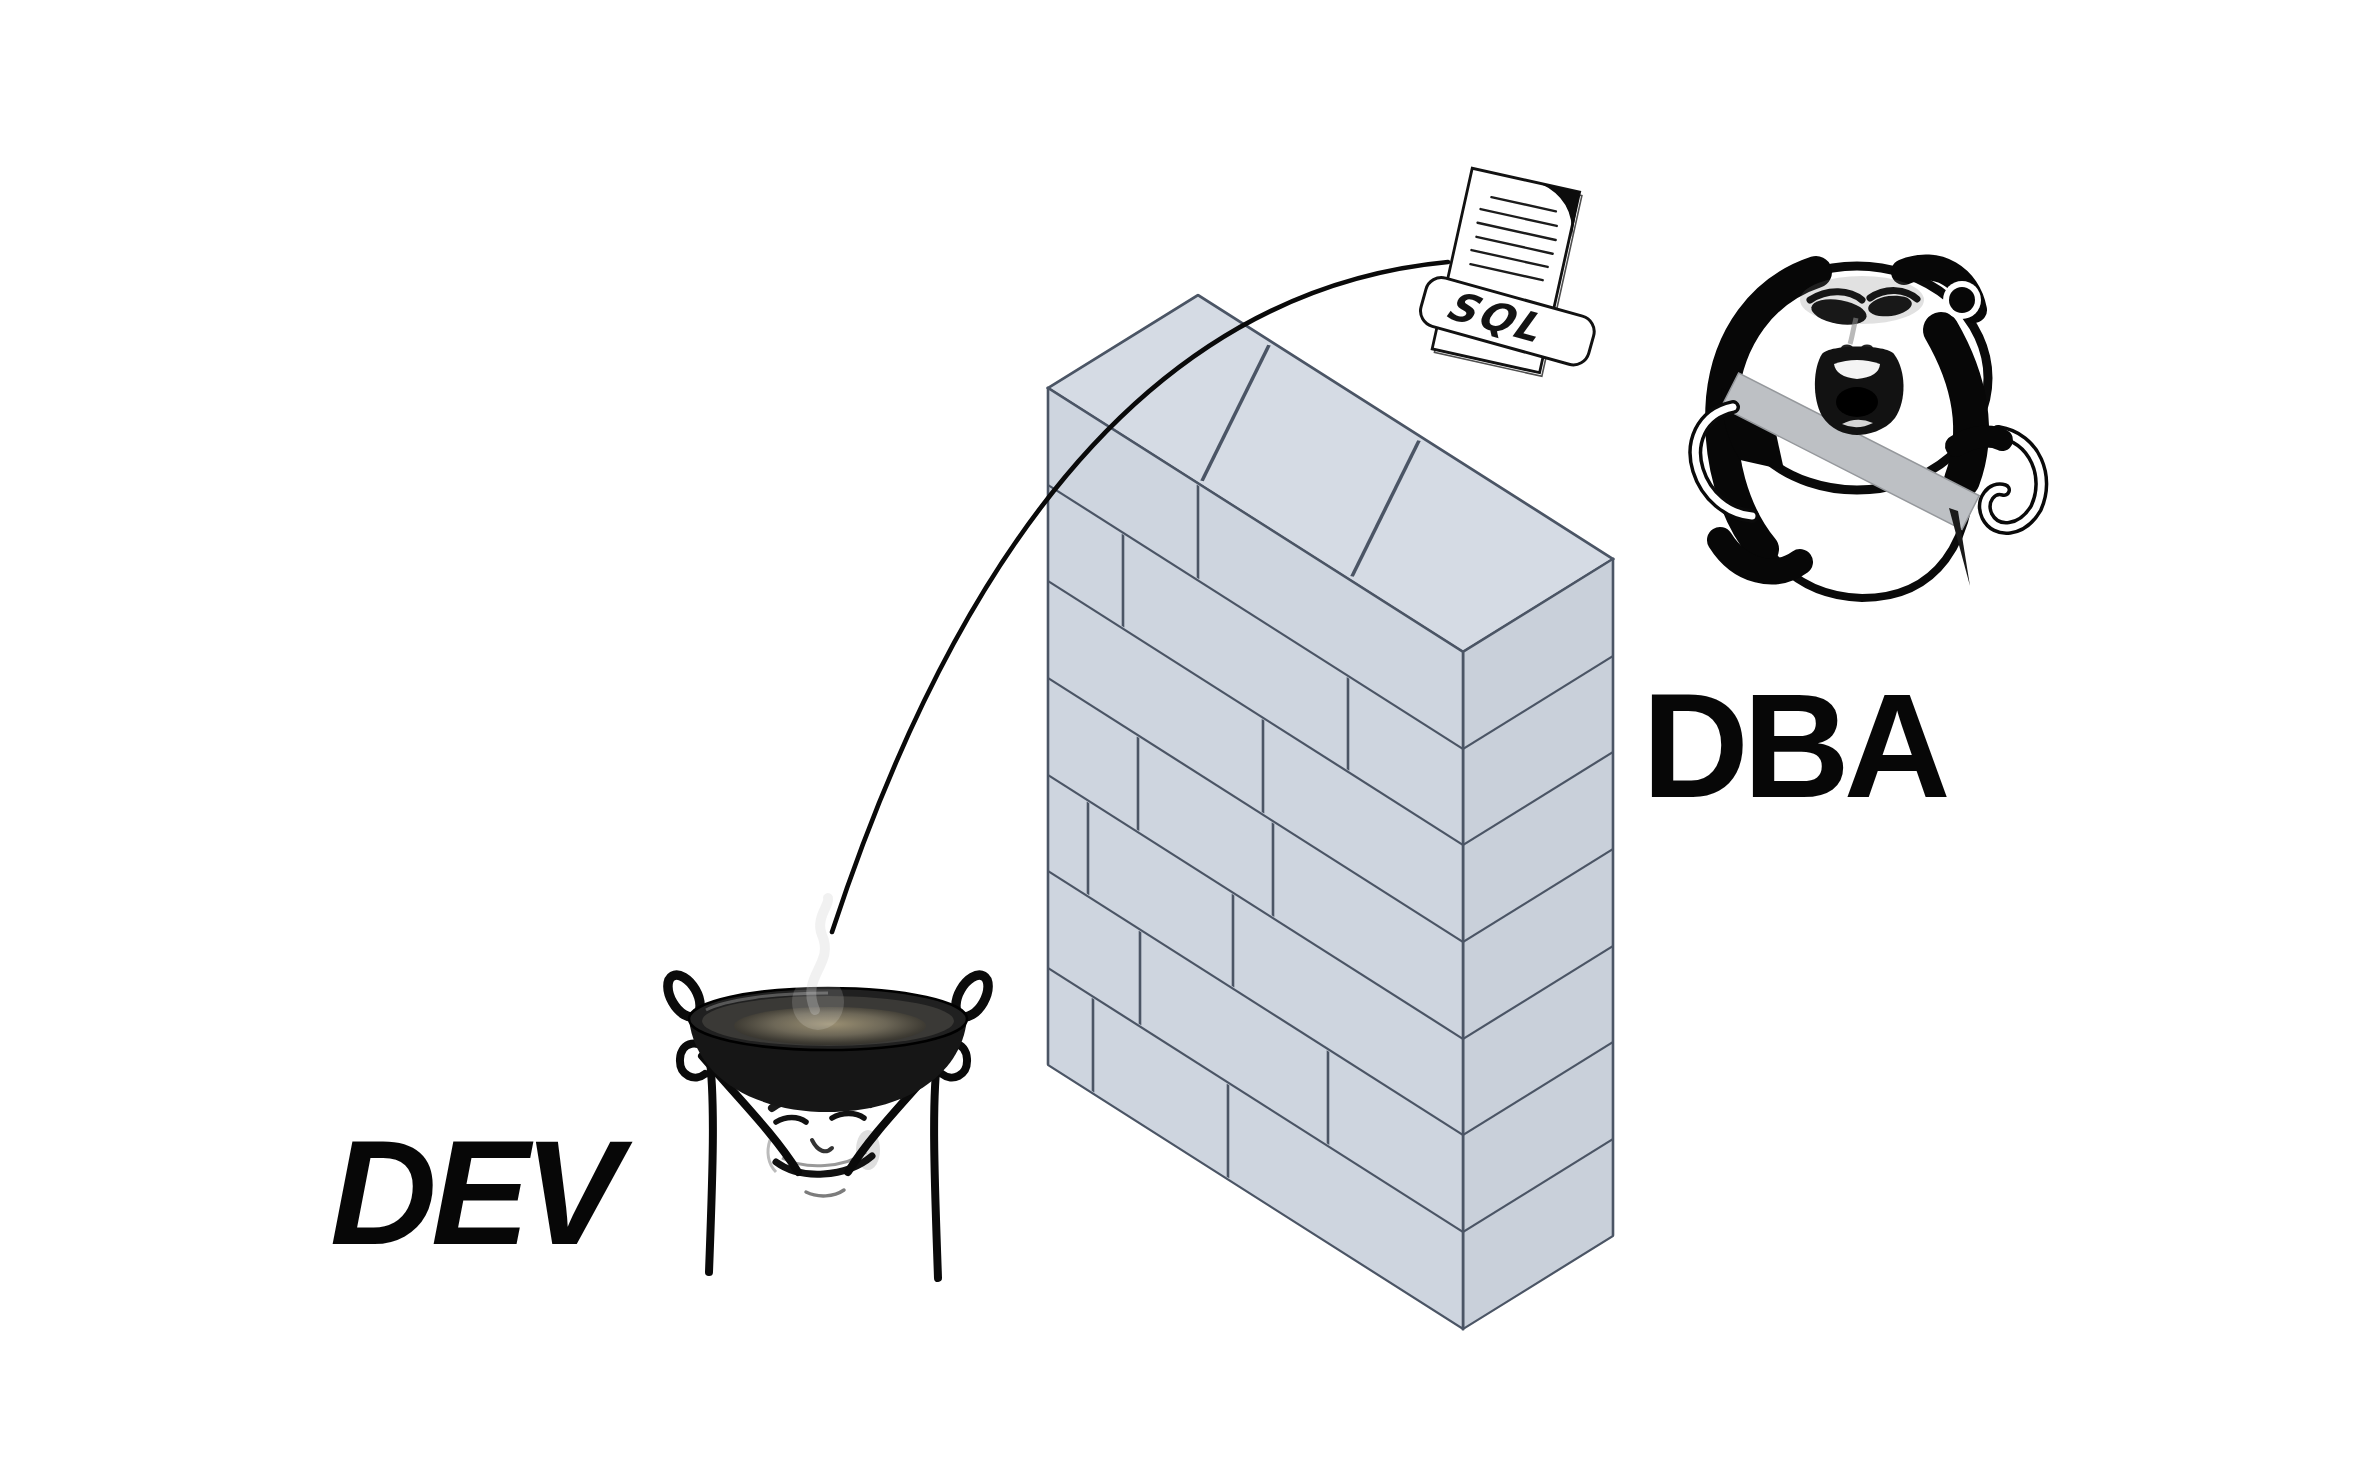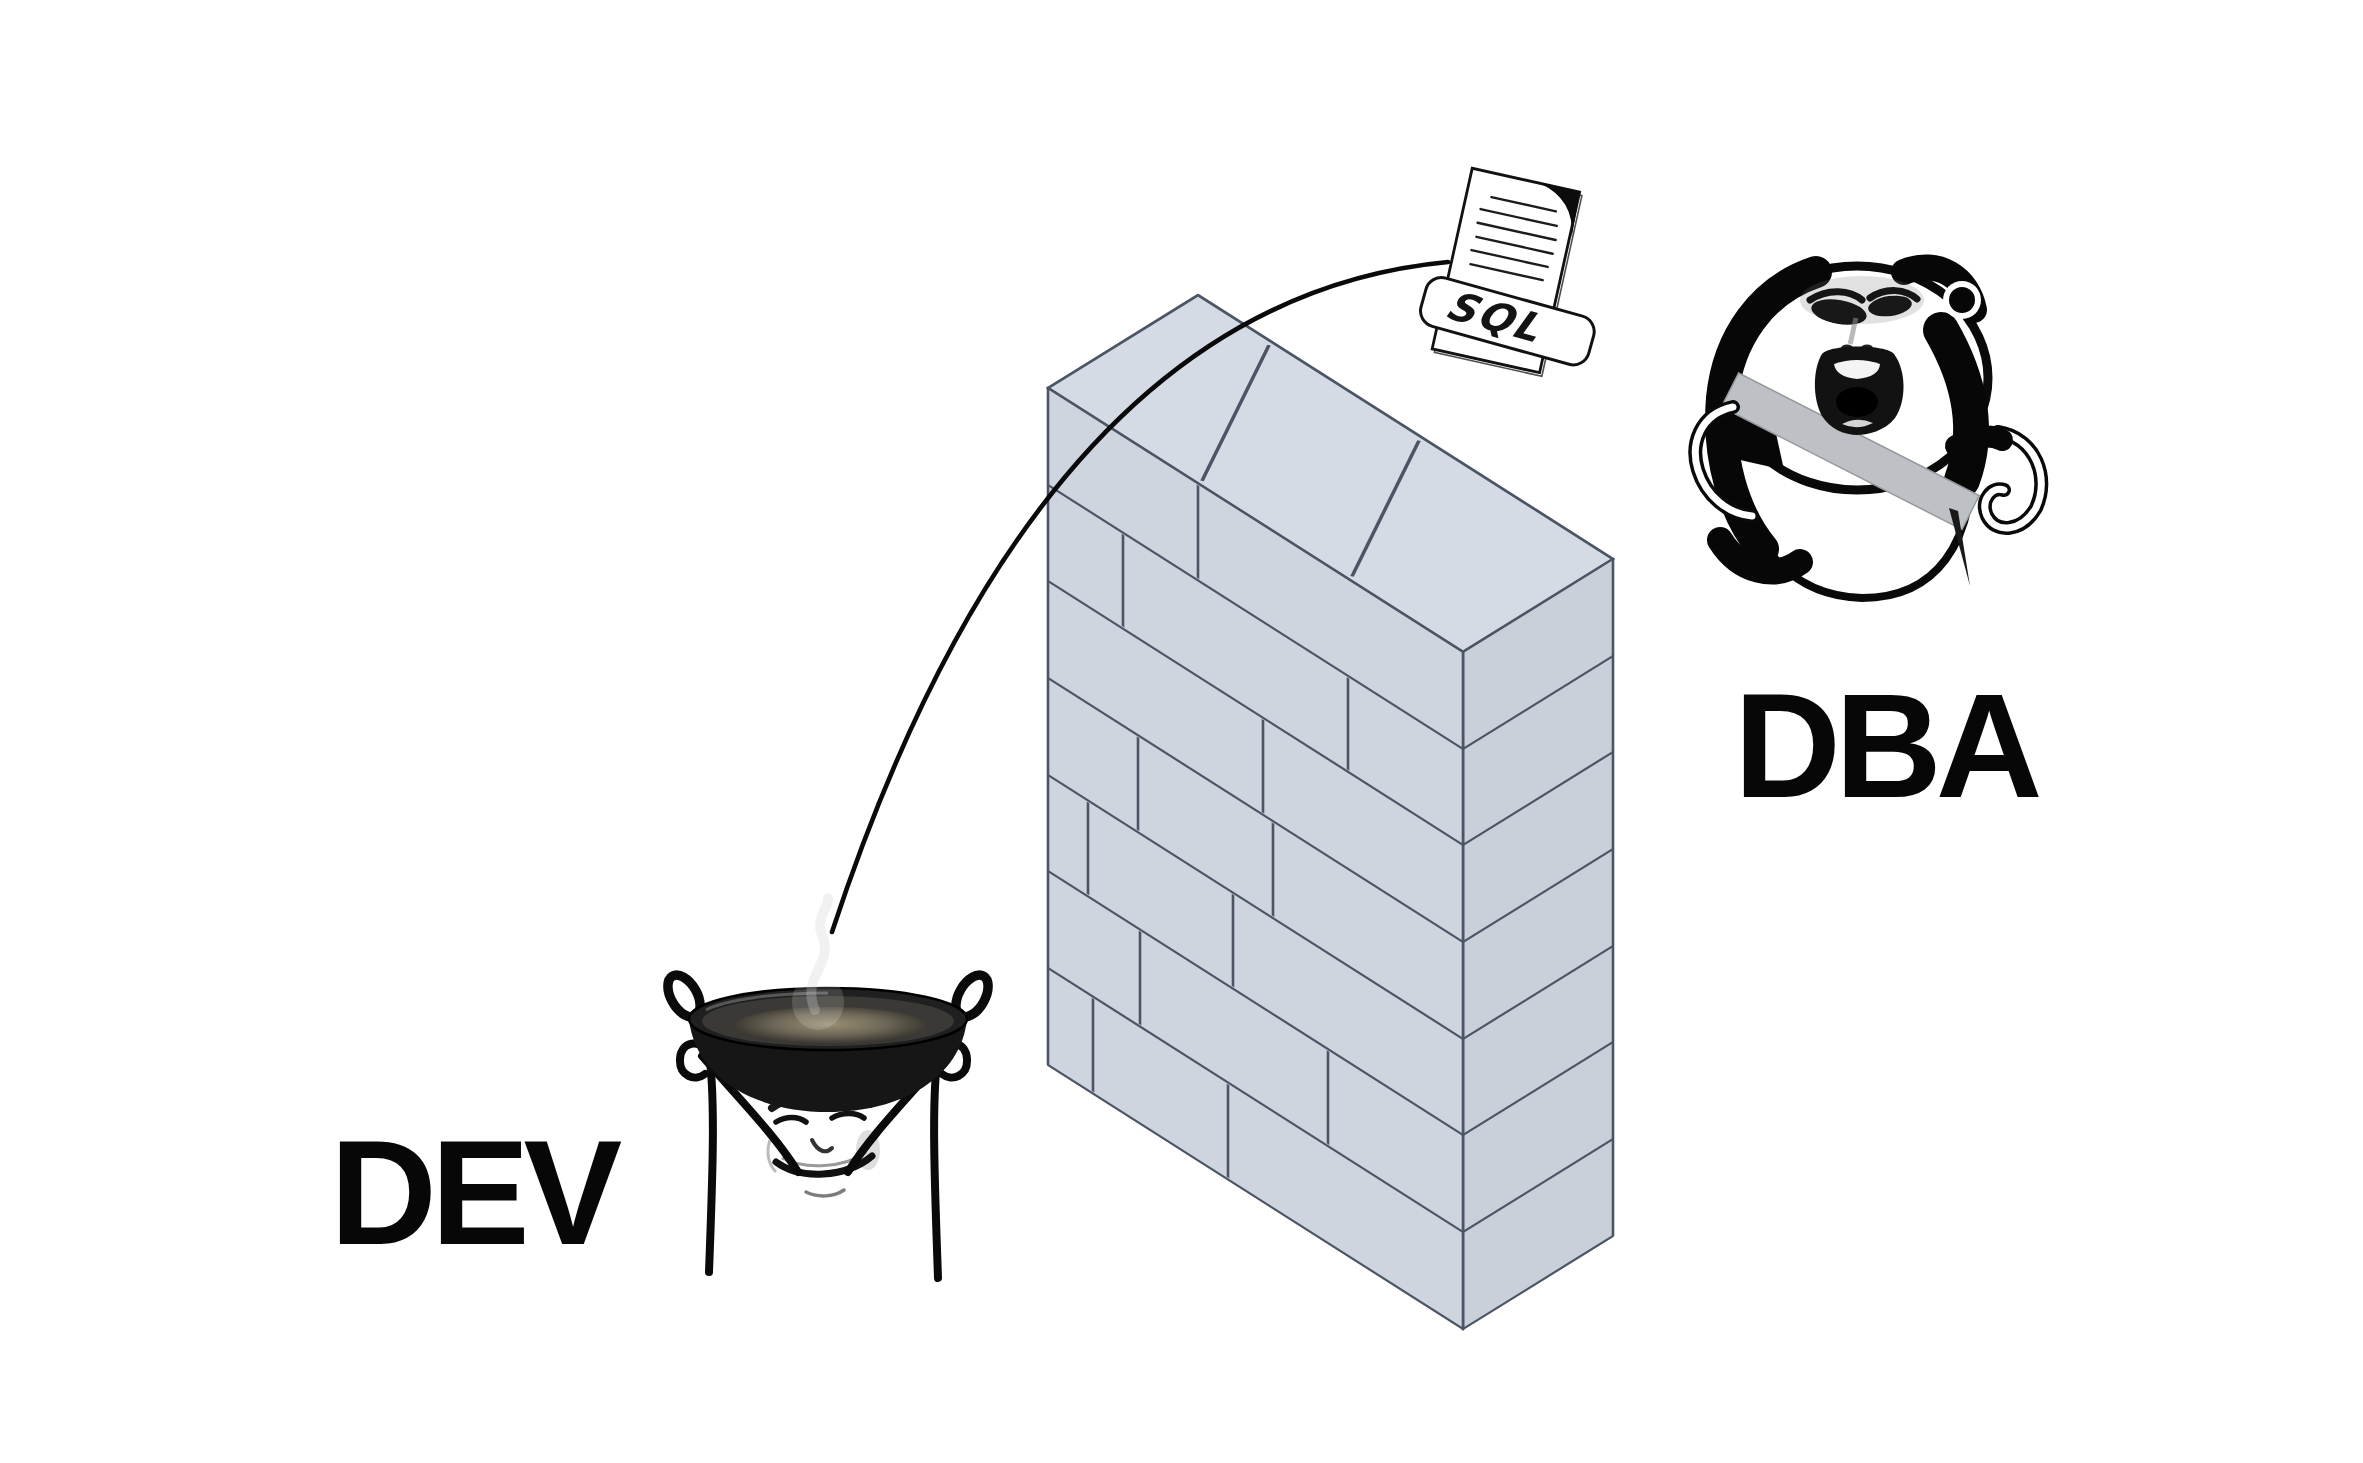--- a/index.html
+++ b/index.html
@@ -5,22 +5,22 @@
   html,body{margin:0;padding:0;background:#fff;}
   .stage{
     position:relative;width:2363px;height:1463px;overflow:hidden;background:#ffffff;
     font-family:"Liberation Sans",sans-serif;
   }
   .stage svg{position:absolute;left:0;top:0;}
   .label{
     position:absolute;font-weight:700;font-size:148px;line-height:1;
     letter-spacing:-6px;color:#070707;white-space:nowrap;user-select:none;
   }
-  .label-dev{left:330px;top:1119px;}
-  .label-dba{left:1734px;top:672px;}
+  .label-dev{left:330px;top:1119px;font-style:italic;}
+  .label-dba{left:1642px;top:672px;}
   .sql-text{
     font-family:"DejaVu Sans",sans-serif;font-weight:700;font-style:italic;
     font-size:40px;letter-spacing:3px;fill:#141414;
   }
 </style>
 </head>
 <body>
 
 <div class="stage">
   <svg width="2363" height="1463" viewBox="0 0 2363 1463">

